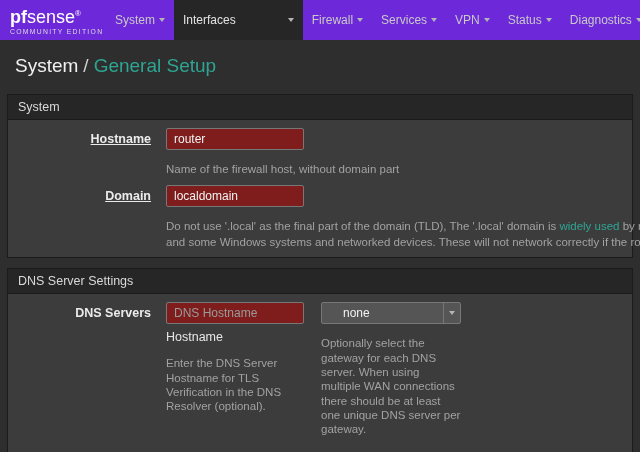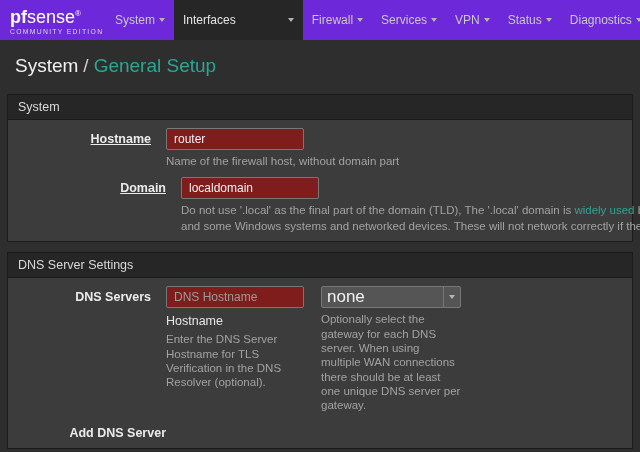--- a/index.html
+++ b/index.html
@@ -23,42 +23,42 @@
   .caret { width: 0; height: 0; border-left: 3.5px solid transparent; border-right: 3.5px solid transparent; border-top: 4px solid #b5b5b5; margin-left: 4px; }
   
   .breadcrumb { padding: 15px 15px 11px; font-size: 19px; color: #f0f0f0; }
   .bc-sep { margin: 0 5px; color: #d0d0d0; }
   .bc-page { color: #2ea593; cursor: pointer; }
   
   .panel { margin: 6px 7px 10px; border: 1px solid #1b1b1b; background: #3c3c3c; }
   .panel-heading { background: #262626; color: #d9d9d9; padding: 5px 10px; font-size: 12.5px; border-bottom: 1px solid #1b1b1b; }
   .panel-body { padding: 8px 0; }
   .form-row { display: flex; margin-bottom: 9px; }
-  .form-row:last-child { margin-bottom: 0; padding-left: 15px; }
+  .form-row:last-child { margin-bottom: 0; }
   .col-label { width: 158px; flex: 0 0 158px; text-align: right; padding-right: 15px; padding-top: 4px; font-weight: 700; color: #ebebeb; }
   .col-label.underlined { text-decoration: underline; }
   .col-content { flex: 1; min-width: 0; }
   
   .text-input {
     width: 138px; height: 22px; background: #7f1d1d; border: 1px solid #777;
     border-radius: 2px; color: #f2f2f2; padding: 0 7px; font-size: 12px; font-family: inherit;
   }
   .text-input::placeholder { color: #9a9a9a; }
-  .help { color: #a2a2a2; font-size: 11.5px; line-height: 1.25; margin-top: 4px; }
+  .help { color: #a2a2a2; font-size: 11.5px; line-height: 1.25; margin-top: 12px; }
   .clip { white-space: nowrap; }
   .link { color: #2ea593; text-decoration: none; cursor: pointer; }
   
   .dns-grid { display: grid; grid-template-columns: 138px 140px 150px; column-gap: 17px; }
   .dns-col .text-input { width: 100%; }
   .field-label { margin-top: 6px; color: #e6e6e6; }
   .select {
     width: 100%; height: 22px; background: #555; border: 1px solid #777;
     border-radius: 2px; display: flex; align-items: center; cursor: pointer;
   }
-  .select-value { flex: 1; padding: 0 5px; font-size: 17px; color: #f2f2f2; }
+  .select-value { flex: 1; padding: 0 21px; font-size: 12px; color: #f2f2f2; }
   .select-arrow-box { width: 17px; align-self: stretch; border-left: 1px solid #777; display: flex; align-items: center; justify-content: center; }
 </style>
 </head>
 <body>
 
 <nav class="navbar">
   <div class="brand">
     <div class="brand-line"><span class="pf">pf</span><span class="sense">sense</span><span class="reg">®</span></div>
     <div class="edition">COMMUNITY EDITION</div>
   </div>

